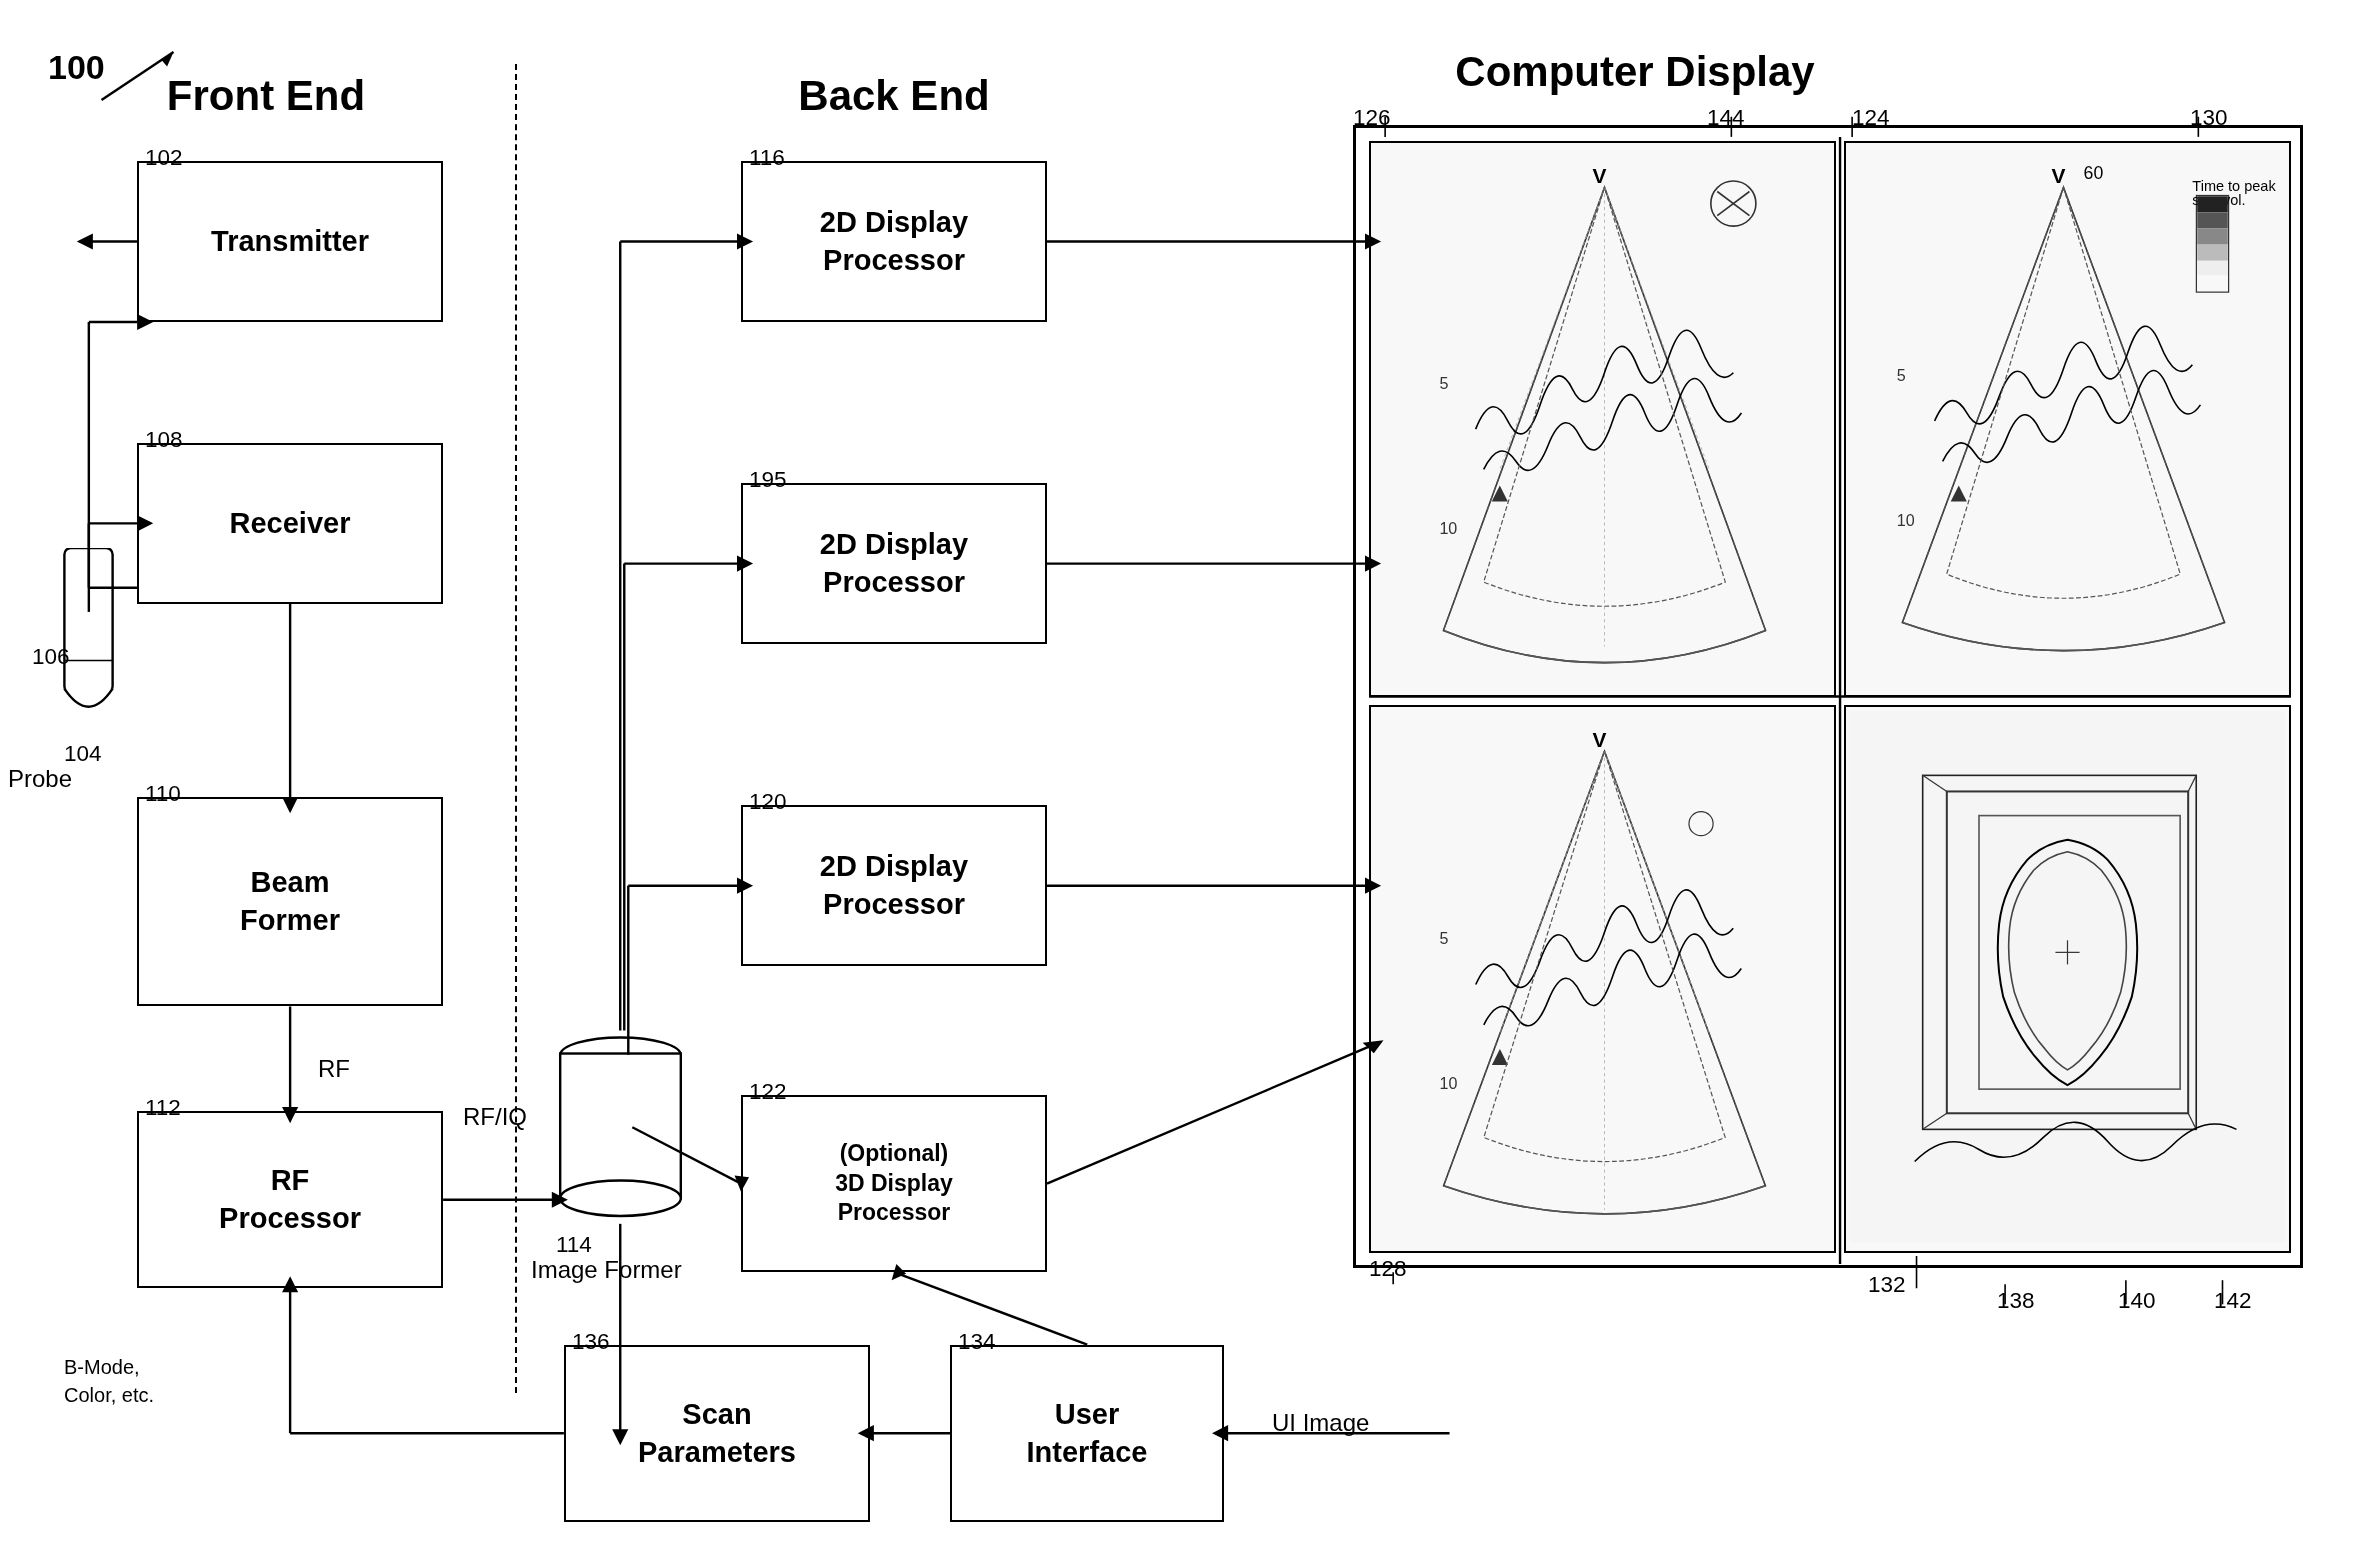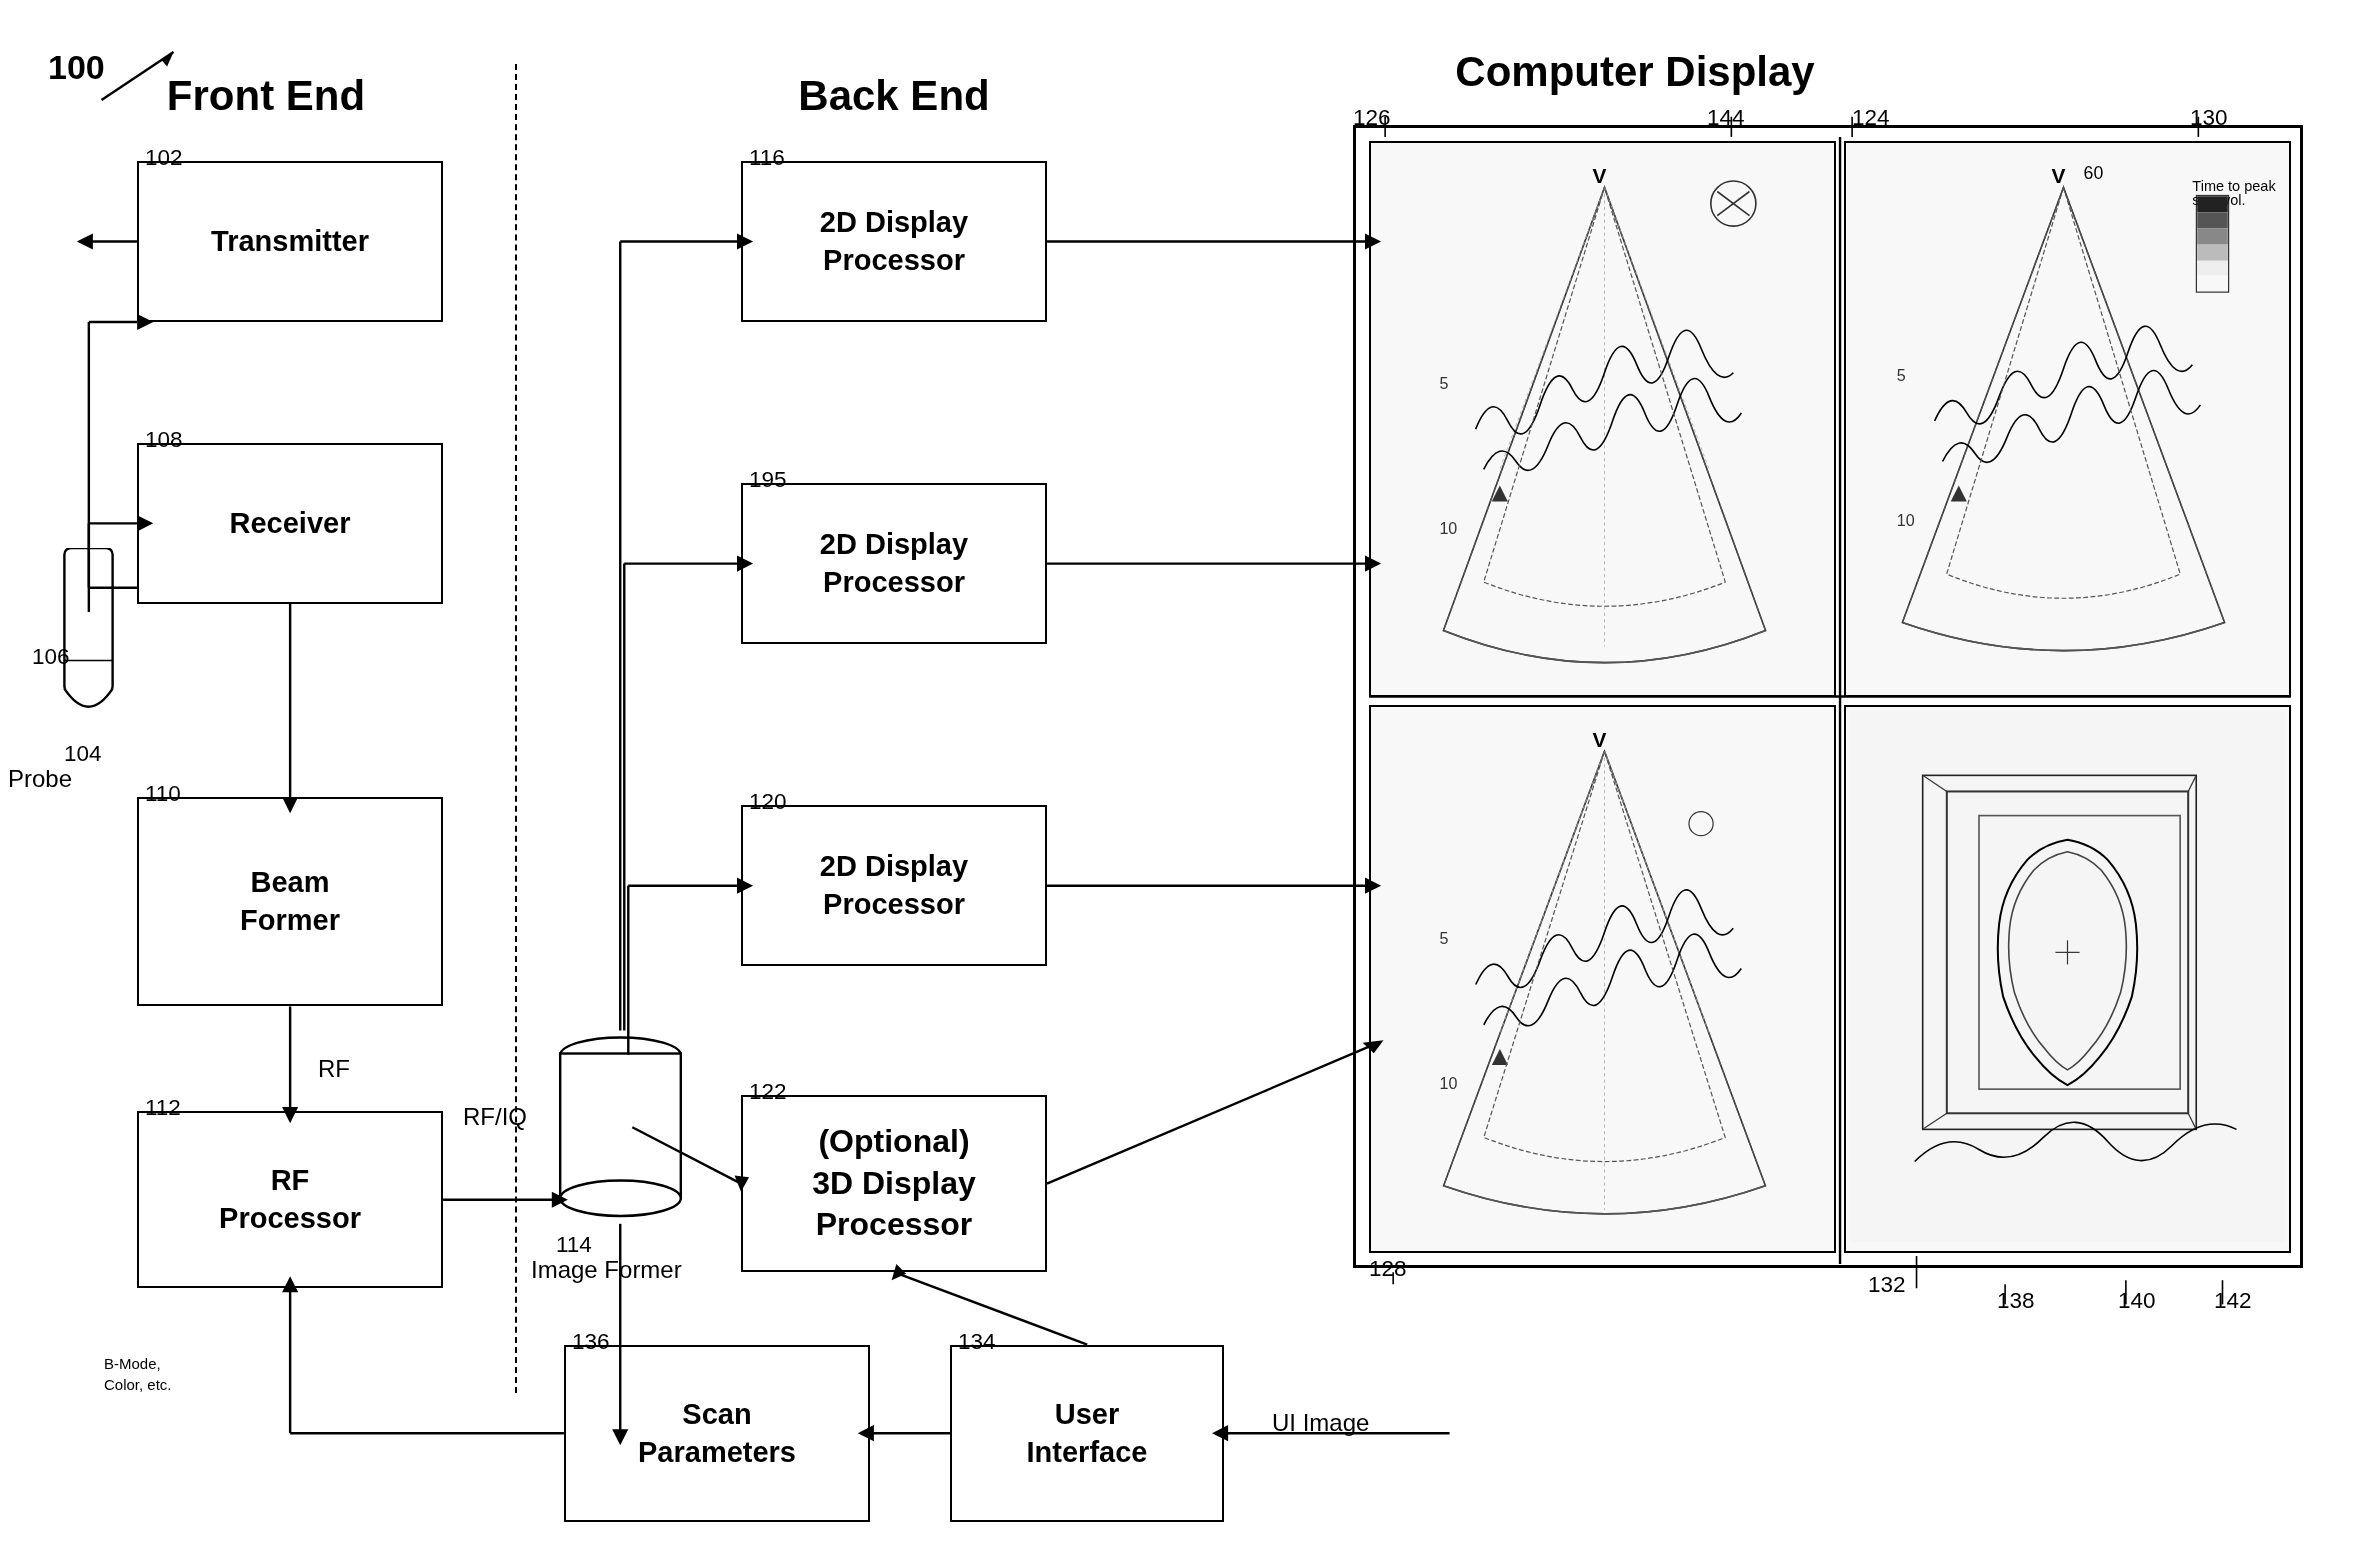--- a/index.html
+++ b/index.html
@@ -141,21 +141,21 @@
   <div class="ref-label" style="top:781px; left:145px;">110</div>
 
   <div class="block-box" style="top:1111px; left:137px; width:306px; height:177px;">
     <span style="white-space:pre-line;">RF
 Processor</span>
   </div>
   <div class="ref-label" style="top:1095px; left:145px;">112</div>
 
   <div class="arrow-label" style="top:1055px; left:318px;">RF</div>
 
-  <div class="arrow-label" style="top:1353px; left:64px; font-size:15px; line-height:1.4;margin-left:40px;">B-Mode,<br>Color, etc.</div>
+  <div class="arrow-label" style="top:1353px; left:64px; font-size:20px; line-height:1.4;">B-Mode,<br>Color, etc.</div>
 
   <svg style="position:absolute; top:1031px; left:556px; width:129px; height:193px;" viewBox="0 0 160 240" width="129" height="193">
     <ellipse cx="80" cy="30" rx="75" ry="22" fill="white" stroke="black" stroke-width="3"></ellipse>
     <rect x="5" y="28" width="150" height="180" fill="white" stroke="black" stroke-width="3"></rect>
     <ellipse cx="80" cy="208" rx="75" ry="22" fill="white" stroke="black" stroke-width="3"></ellipse>
   </svg>
   <div class="ref-label" style="top:1232px; left:556px;">114</div>
   <div class="arrow-label" style="top:1256px; left:531px;">Image Former</div>
 
   <div class="arrow-label" style="top:1103px; left:463px;">RF/IQ</div>
@@ -186,21 +186,21 @@
   </div>
   <div class="ref-label" style="top:467px; left:749px;">195</div>
 
   <div class="block-box" style="top:805px; left:741px; width:306px; height:161px;">
     <span style="white-space:pre-line;">2D Display
 Processor</span>
   </div>
   <div class="ref-label" style="top:789px; left:749px;">120</div>
 
   <div class="block-box" style="top:1095px; left:741px; width:306px; height:177px;">
-    <span style="white-space:pre-line; font-size:32px;">(Optional)
+    <span style="white-space:pre-line; font-size:23px;">(Optional)
 3D Display
 Processor</span>
   </div>
   <div class="ref-label" style="top:1079px; left:749px;">122</div>
 
   <div class="computer-display-outer" style="top:125px; left:1353px; width:950px; height:1143px;"></div>
 
   <div class="ref-label" style="top:105px; left:1353px;">126</div>
   <div class="ref-label" style="top:105px; left:1707px;">144</div>
   <div class="ref-label" style="top:105px; left:1852px;">124</div>

